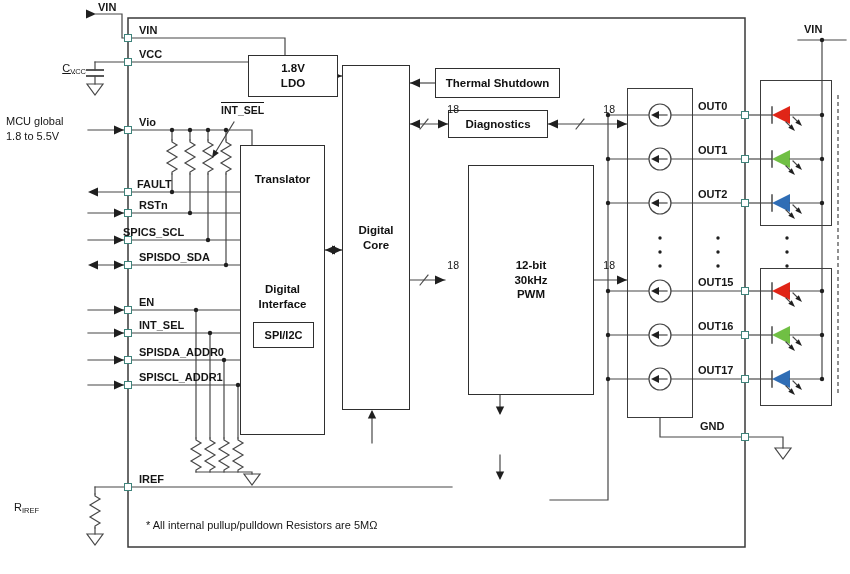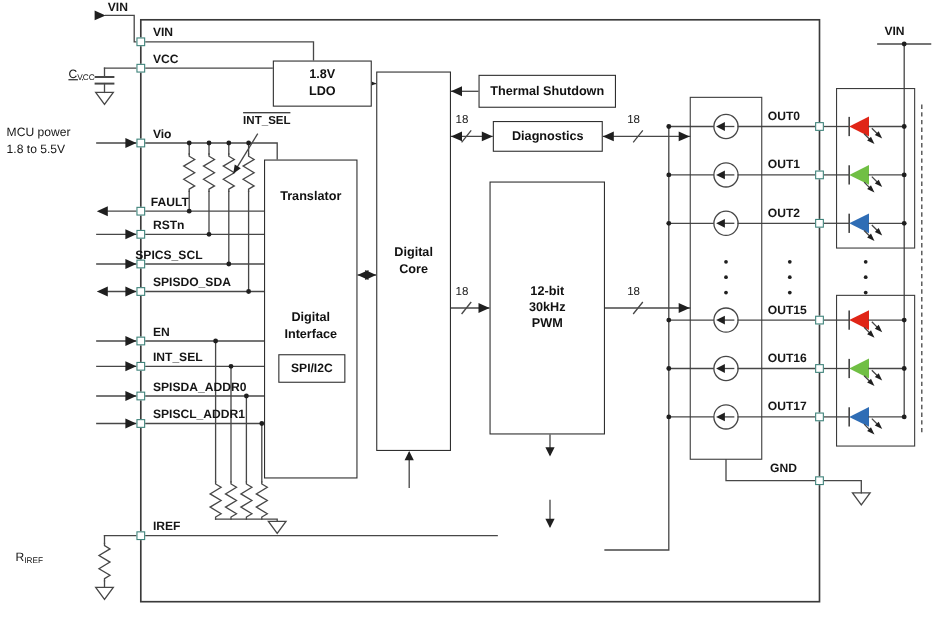--- a/index.html
+++ b/index.html
@@ -18,21 +18,21 @@
   .box span{display:block;}
   .ghost{background:transparent;border:1.3px solid #3c3c3c;display:block;}
   .rel{display:block;}
   .tlabel{position:absolute;top:26px;left:0;width:100%;text-align:center;}
   .dint{position:absolute;top:136px;left:0;width:100%;text-align:center;}
   .spibox{position:absolute;left:12px;top:176px;width:59px;height:24px;border:1.4px solid #2f2f2f;
           display:flex;align-items:center;justify-content:center;font-size:11px;font-weight:bold;}
   .lbl{position:absolute;z-index:5;font-size:11px;color:#161616;white-space:nowrap;line-height:13px;}
   .b{font-weight:bold;}
   .s105{font-size:10.5px;}
-  .ctr{text-align:center;}
+  .ctr{text-align:right;padding-left:28px;}
   .rt{text-align:right;text-decoration:underline;}
   .sub{font-size:7.5px;vertical-align:-2px;}
   .ov{display:inline-block;border-top:1.2px solid #161616;padding-top:1px;font-size:10.5px;font-weight:bold;}
   .pin{position:absolute;z-index:6;width:8px;height:8px;box-sizing:border-box;background:#fff;border:1.4px solid #3f837b;}
 </style>
 </head>
 <body>
 
 <div class="stage">
 
@@ -262,36 +262,36 @@
   </div>
 
   <div class="box" style="left:435px;top:68px;width:125px;height:30px">
     <span>Thermal Shutdown</span>
   </div>
 
   <div class="box" style="left:448px;top:110px;width:100px;height:28px">
     <span>Diagnostics</span>
   </div>
 
-  <div class="box" style="left:445px;top:165px;width:105px;height:230px">
+  <div class="box" style="left:468px;top:165px;width:126px;height:230px">
     <span>12-bit</span>
     <span>30kHz</span>
     <span>PWM</span>
   </div>
 
 
 
 
   <div class="box ghost" style="left:627px;top:88px;width:66px;height:330px"></div>
   <div class="box ghost" style="left:760px;top:80px;width:72px;height:146px"></div>
   <div class="box ghost" style="left:760px;top:268px;width:72px;height:138px"></div>
 
   <div class="lbl b" style="left:98px;top:1px">VIN</div>
   <div class="lbl rt" style="left:36px;top:62px;width:50px"><span>C</span><span class="sub">VCC</span></div>
-  <div class="lbl" style="left:6px;top:115px">MCU power</div>
+  <div class="lbl" style="left:6px;top:115px">MCU global</div>
   <div class="lbl" style="left:6px;top:130px">1.8 to 5.5V</div>
   <div class="lbl" style="left:14px;top:501px"><span>R</span><span class="sub">IREF</span></div>
   <div class="lbl b" style="left:804px;top:23px">VIN</div>
 
   <div class="lbl b" style="left:139px;top:24px">VIN</div>
   <div class="lbl b" style="left:139px;top:48px">VCC</div>
   <div class="lbl b" style="left:139px;top:116px">Vio</div>
   <div class="lbl b" style="left:137px;top:178px">FAULT</div>
   <div class="lbl b" style="left:139px;top:199px">RSTn</div>
   <div class="lbl b" style="left:123px;top:226px">SPICS_SCL</div>
@@ -310,20 +310,21 @@
   <div class="lbl s105 ctr" style="left:565px;top:259px;width:22px">18</div>
 
   <div class="lbl b" style="left:698px;top:100px">OUT0</div>
   <div class="lbl b" style="left:698px;top:144px">OUT1</div>
   <div class="lbl b" style="left:698px;top:188px">OUT2</div>
   <div class="lbl b" style="left:698px;top:276px">OUT15</div>
   <div class="lbl b" style="left:698px;top:320px">OUT16</div>
   <div class="lbl b" style="left:698px;top:364px">OUT17</div>
   <div class="lbl b" style="left:700px;top:420px">GND</div>
 
+  <div class="lbl" style="left:146px;top:519px">* All internal pullup/pulldown Resistors are 5MΩ</div>
 
   <div class="pin" style="left:124px;top:34px"></div>
   <div class="pin" style="left:124px;top:58px"></div>
   <div class="pin" style="left:124px;top:126px"></div>
   <div class="pin" style="left:124px;top:188px"></div>
   <div class="pin" style="left:124px;top:209px"></div>
   <div class="pin" style="left:124px;top:236px"></div>
   <div class="pin" style="left:124px;top:261px"></div>
   <div class="pin" style="left:124px;top:306px"></div>
   <div class="pin" style="left:124px;top:329px"></div>

